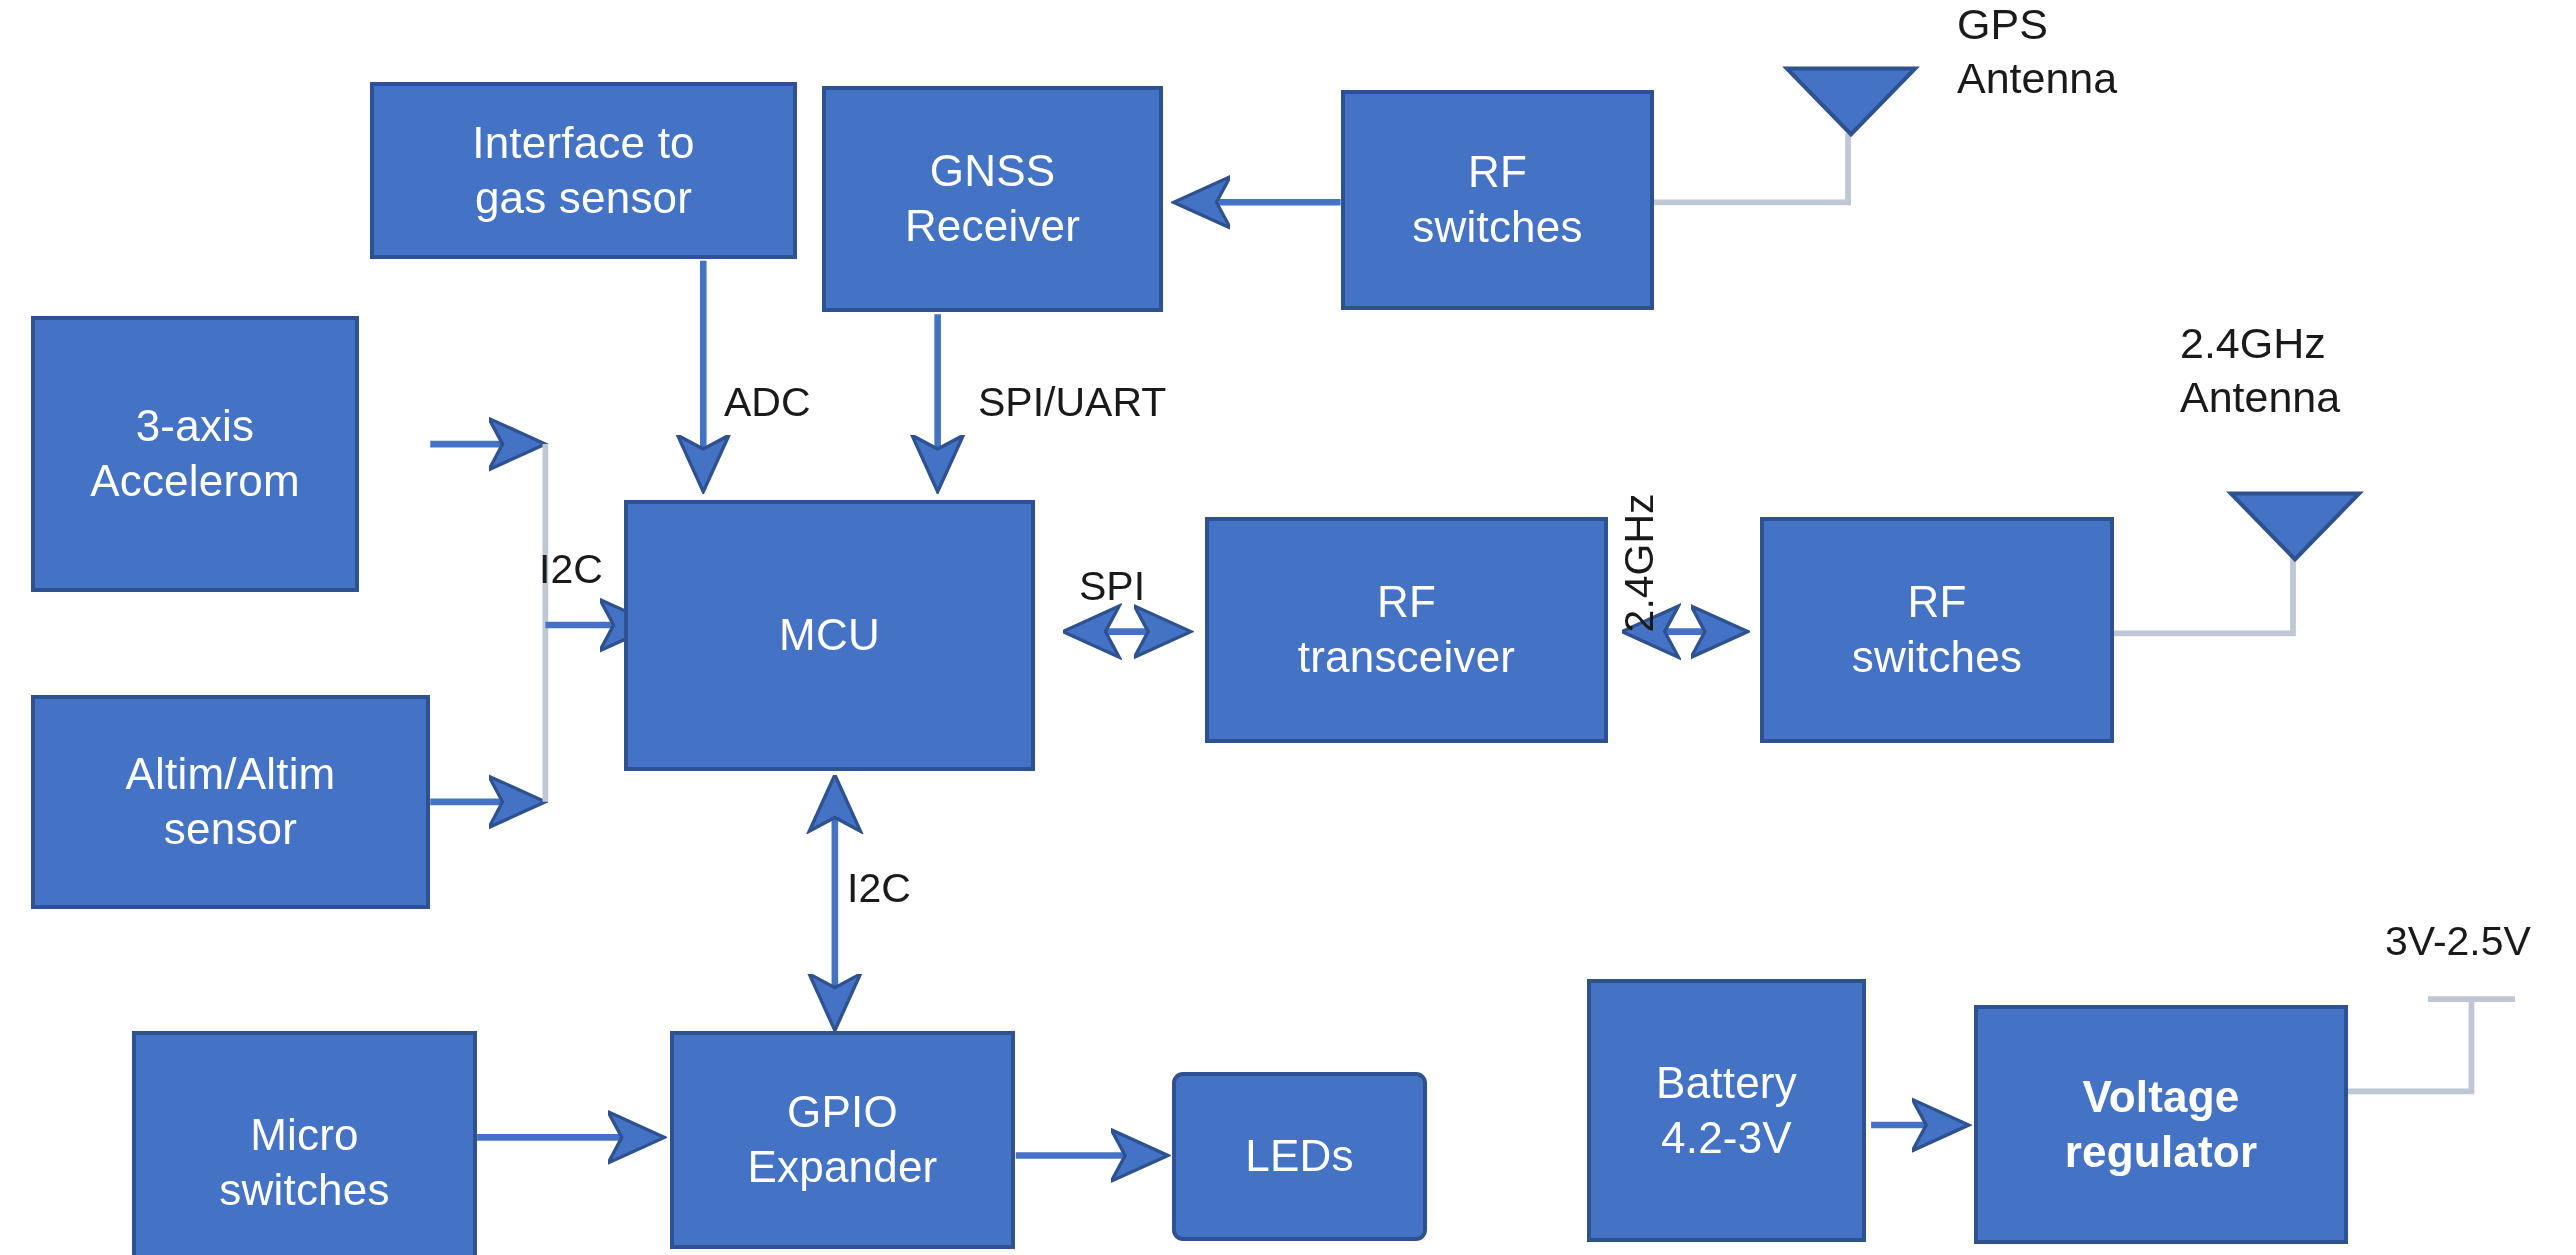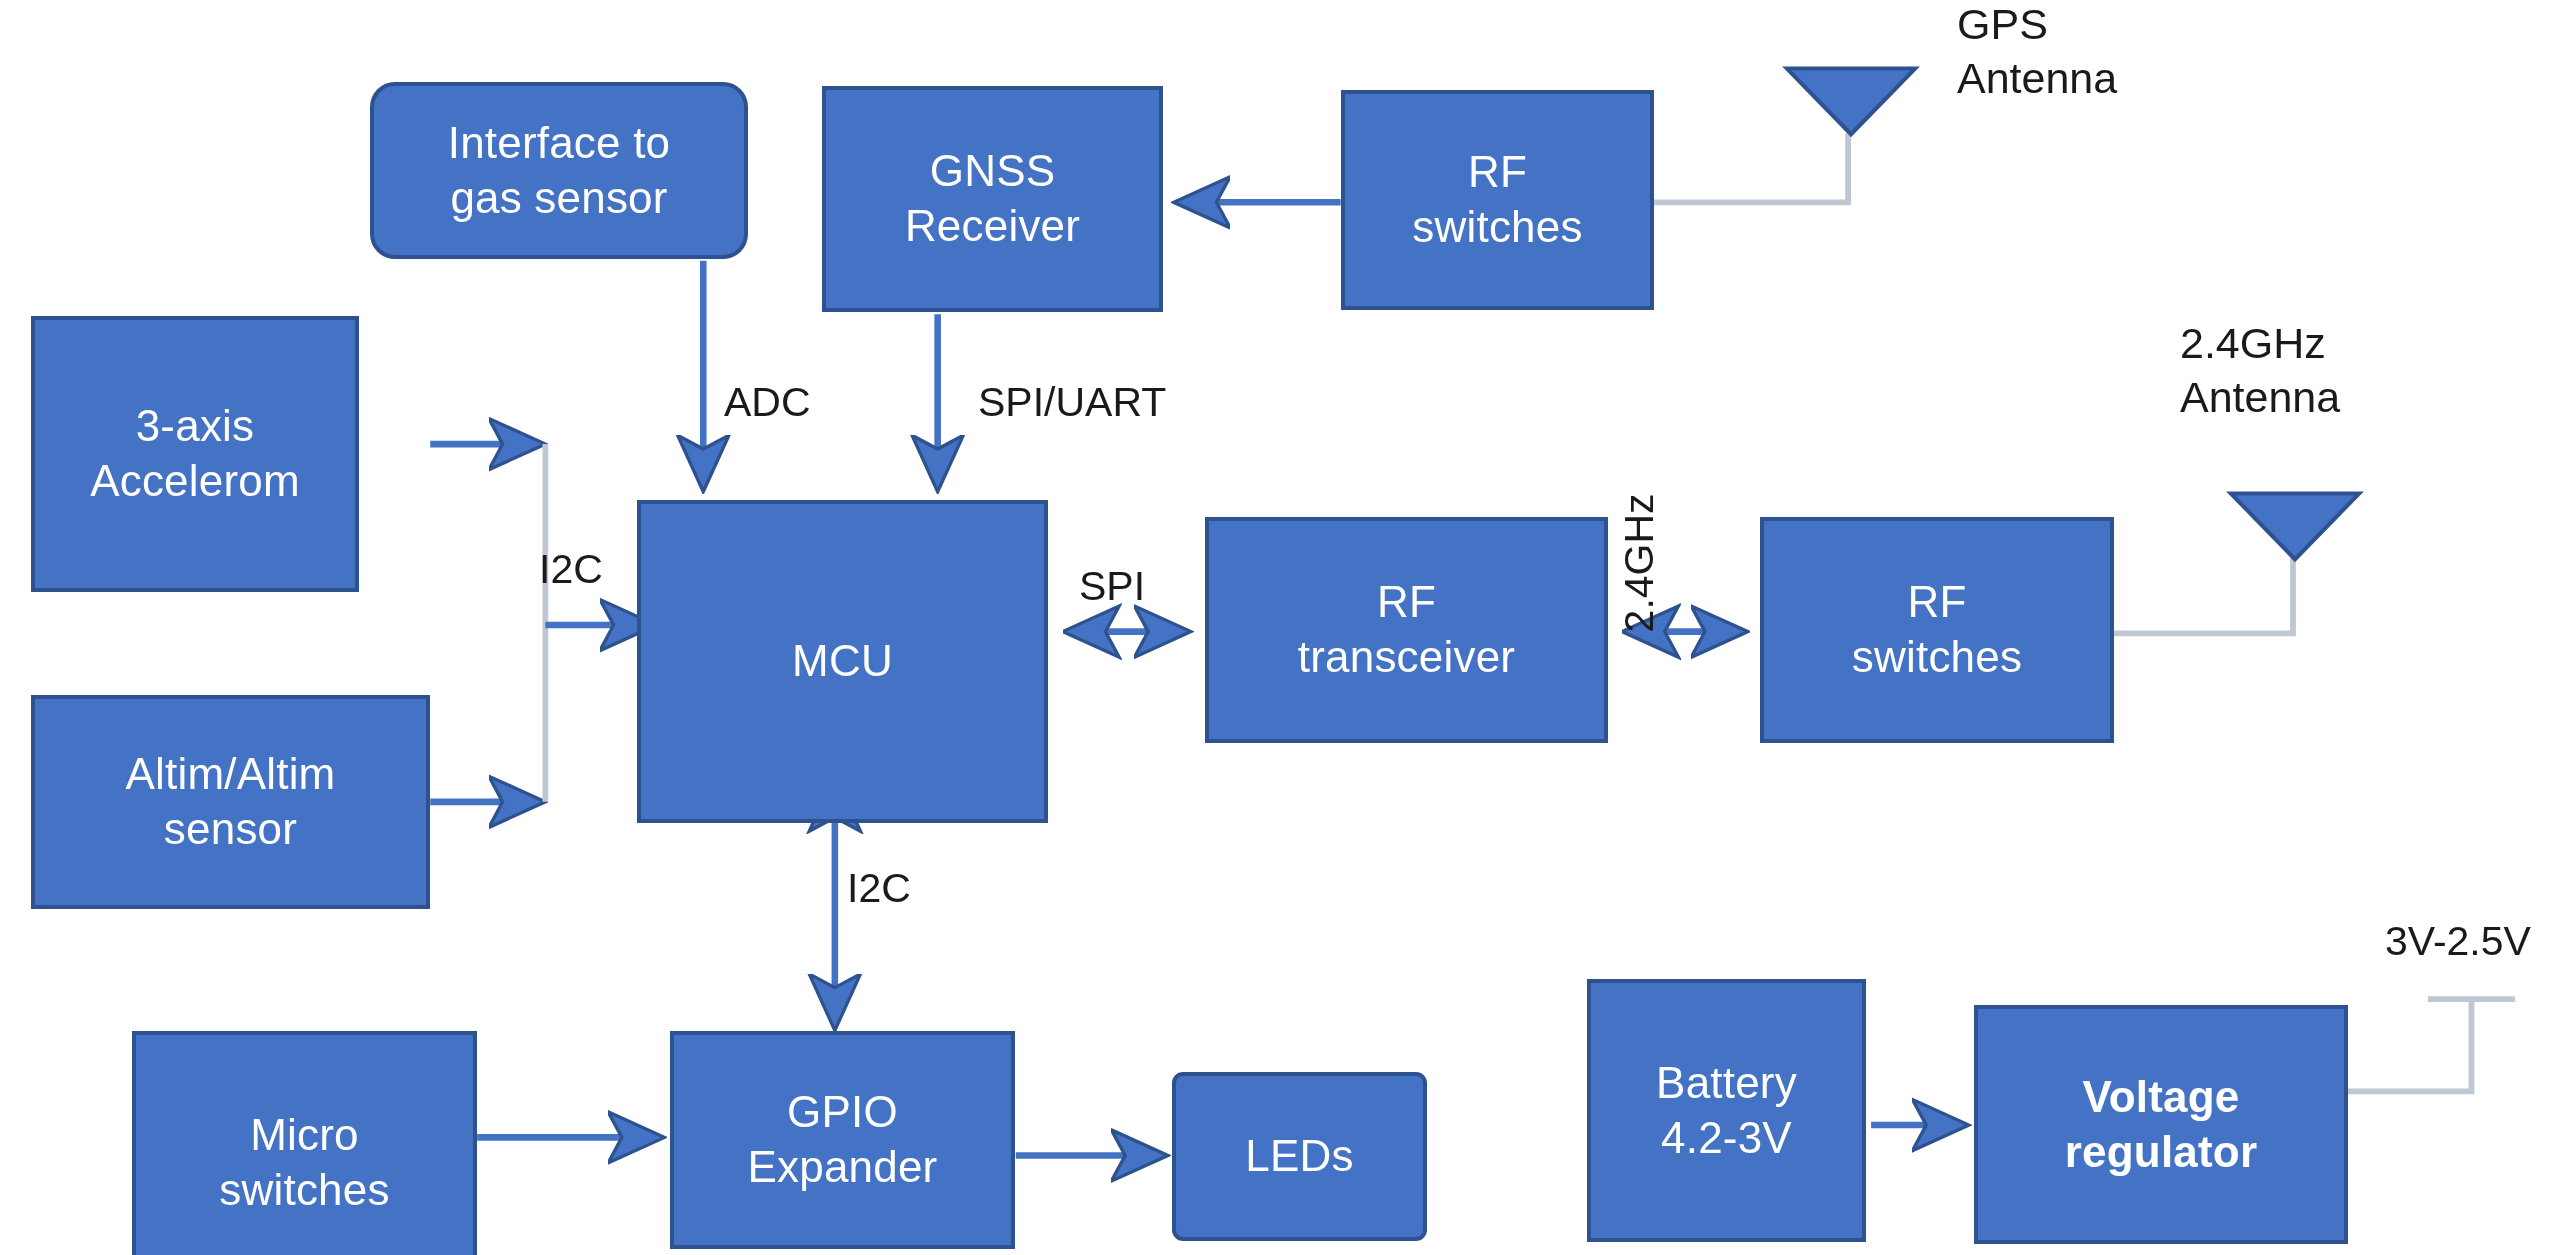--- a/index.html
+++ b/index.html
@@ -154,21 +154,21 @@
   </svg>
 
   <svg class="antenna" style="left:1777px; top:62px; width:148px; height:78px;" viewBox="0 0 180 95" xmlns="http://www.w3.org/2000/svg">
     <polygon points="12,8 168,8 90,88" fill="#4472C4" stroke="#2E528F" stroke-width="5"></polygon>
   </svg>
 
   <svg class="antenna" style="left:2221px; top:487px; width:148px; height:78px;" viewBox="0 0 180 95" xmlns="http://www.w3.org/2000/svg">
     <polygon points="12,8 168,8 90,88" fill="#4472C4" stroke="#2E528F" stroke-width="5"></polygon>
   </svg>
 
-  <div class="block" style="left:370px; top:82px; width:378px; height:177px;border-radius:25px;">
+  <div class="block" style="left:370px; top:82px; width:427px; height:177px;">
     <span class="ln">Interface to</span>
     <span class="ln">gas sensor</span>
   </div>
 
   <div class="block" style="left:822px; top:86px; width:341px; height:226px;">
     <span class="ln">GNSS</span>
     <span class="ln">Receiver</span>
   </div>
 
   <div class="block" style="left:1341px; top:90px; width:313px; height:220px;">
@@ -179,21 +179,21 @@
   <div class="block" style="left:31px; top:316px; width:328px; height:276px;">
     <span class="ln">3-axis</span>
     <span class="ln">Accelerom</span>
   </div>
 
   <div class="block" style="left:31px; top:695px; width:399px; height:214px;">
     <span class="ln">Altim/Altim</span>
     <span class="ln">sensor</span>
   </div>
 
-  <div class="block" style="left:637px; top:500px; width:411px; height:323px;">
+  <div class="block" style="left:624px; top:500px; width:411px; height:271px;">
     <span class="ln">MCU</span>
   </div>
 
   <div class="block" style="left:1205px; top:517px; width:403px; height:226px;">
     <span class="ln">RF</span>
     <span class="ln">transceiver</span>
   </div>
 
   <div class="block" style="left:1760px; top:517px; width:354px; height:226px;">
     <span class="ln">RF</span>

